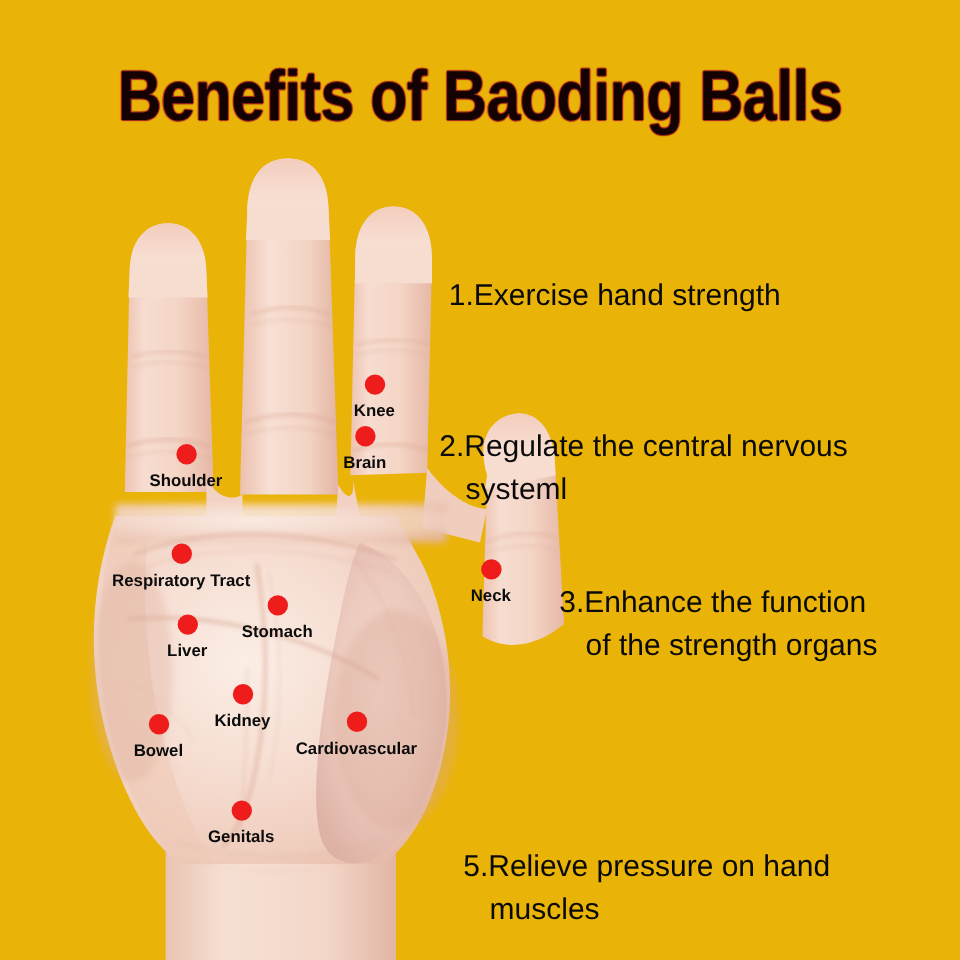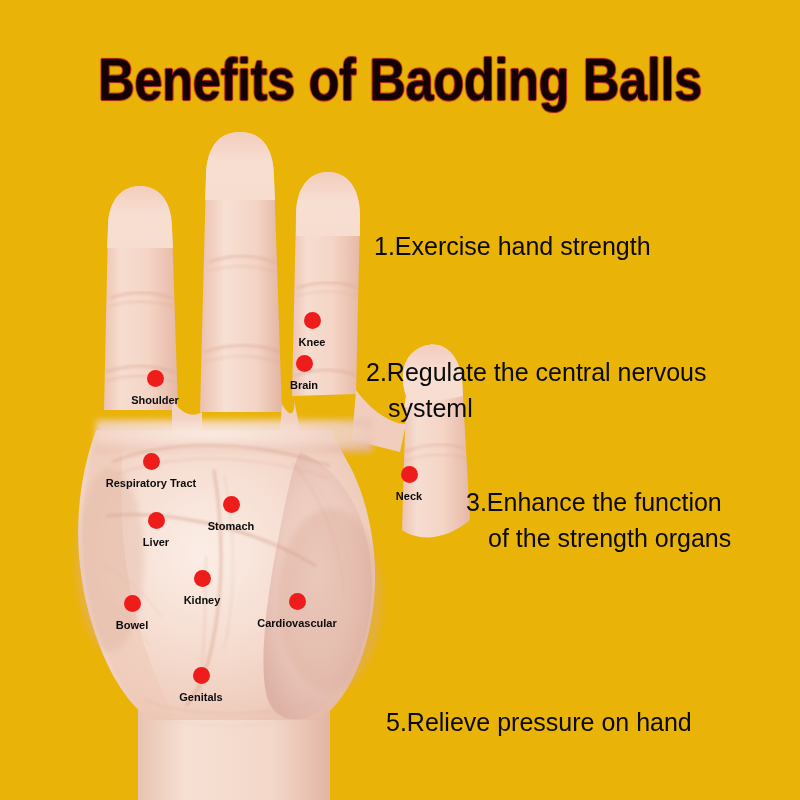--- a/index.html
+++ b/index.html
@@ -69,21 +69,21 @@
     border-radius: 50%;
     background: #ef1c1c;
   }
   .point .ptlabel {
     position: absolute;
     left: 50%;
     top: 12px;
     transform: translateX(-50%);
     font-family: "Liberation Sans", sans-serif;
     font-weight: 700;
-    font-size: 11px;
+    font-size: 14px;
     line-height: 20px;
     color: #0b0b0b;
     white-space: nowrap;
   }
 
   
   #benefits {
     position: absolute;
     left: 366px;
     top: 178px;
@@ -339,17 +339,18 @@
     </div>
 
     <div class="benefit" id="benefit-3">
       <span>3.Enhance the function</span>
       <span class="cont">of the strength organs</span>
     </div>
 
 
     <div class="benefit" id="benefit-5">
       <span>5.Relieve pressure on hand</span>
+      <span class="cont">muscles</span>
     </div>
 
   </div>
 
 </div>
 
 </body></html>

